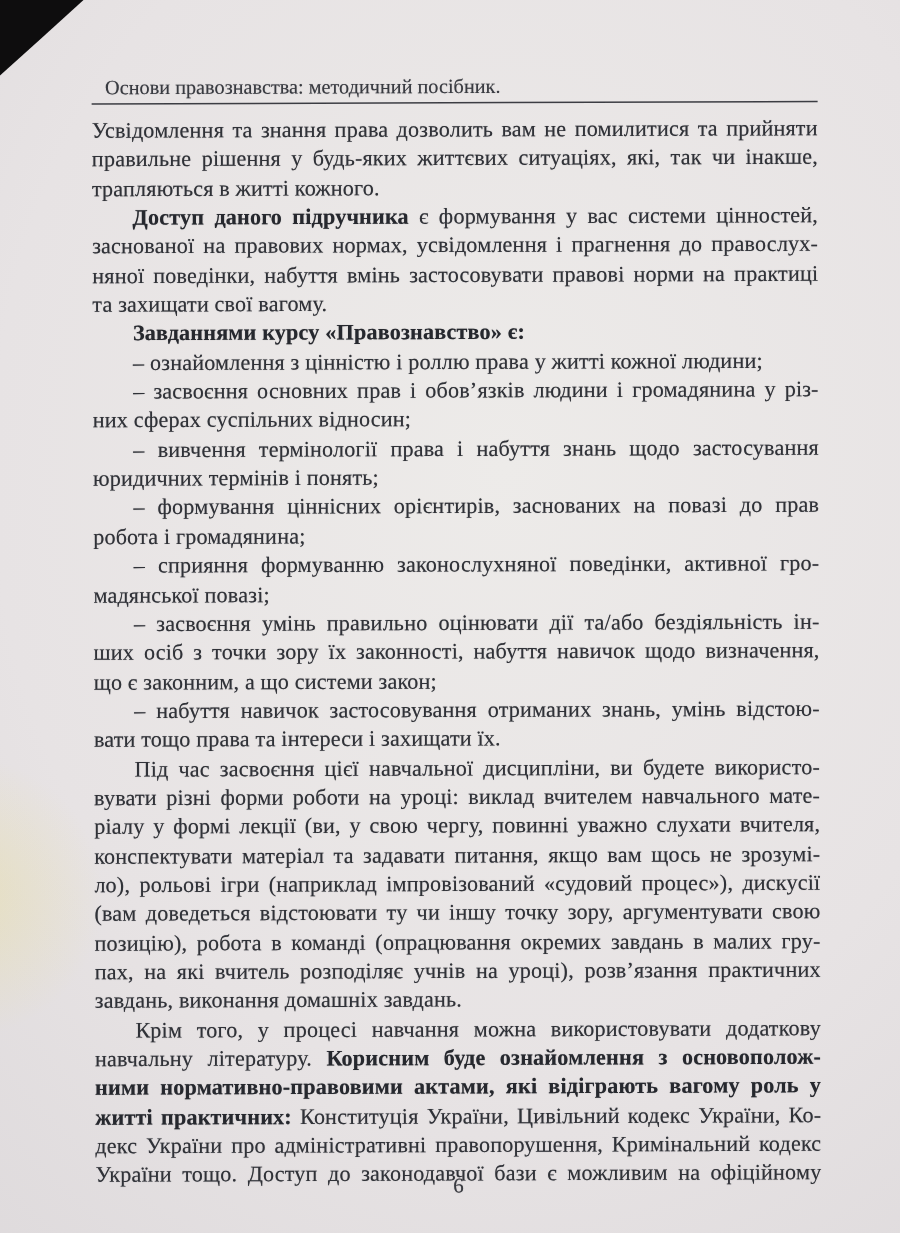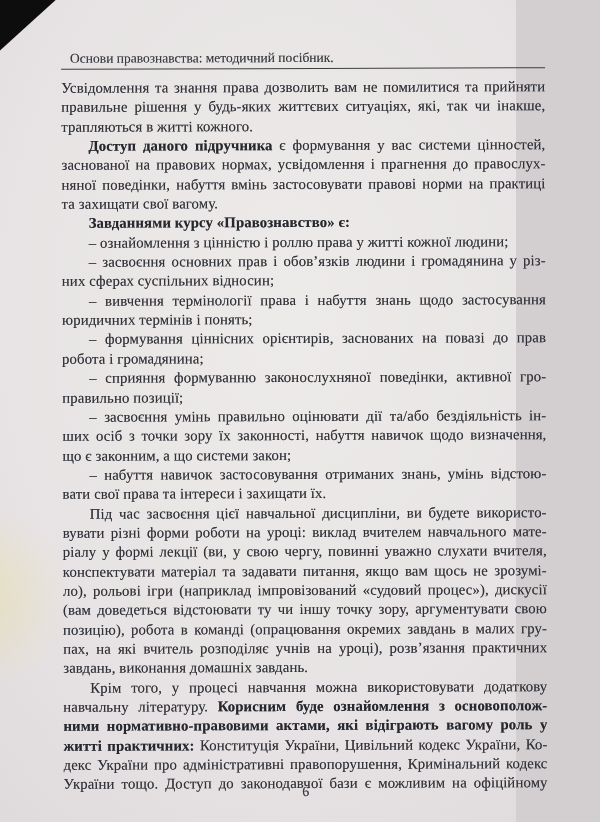--- a/index.html
+++ b/index.html
@@ -4,21 +4,21 @@
 <style>
   html, body { margin: 0; padding: 0; }
   body {
     width: 600px; height: 822px;
     overflow: hidden;
     background: #d3cfd1;
     font-family: "Liberation Serif", "DejaVu Serif", serif;
   }
   .photo {
     position: relative;
-    width: 516px; height: 822px;
+    width: 600px; height: 822px;
     background:
       radial-gradient(circle 130px at -25px 598px, rgba(233,222,148,0.45), rgba(233,222,148,0) 72%),
       radial-gradient(ellipse 135% 120% at 56% 38%, #edebe9 0%, #e7e3e4 42%, #ddd9db 72%, #ccc8cb 100%);
   }
   .corner-artifact {
     position: absolute; top: 0; left: 0;
     width: 58px; height: 56px;
     background: #0e0d0e;
     clip-path: polygon(0 0, 96% 0, 46% 47%, 0 90%);
   }
@@ -85,26 +85,26 @@
         <div class="line"><span>та захищати свої вагому.</span></div>
         <div class="line indent"><span class="bold">Завданнями курсу «Правознавство» є:</span></div>
         <div class="line indent"><span>– ознайомлення з цінністю і роллю права у житті кожної людини;</span></div>
         <div class="line indent just"><span>– засвоєння основних прав і обов’язків людини і громадянина у різ-</span></div>
         <div class="line"><span>них сферах суспільних відносин;</span></div>
         <div class="line indent just"><span>– вивчення термінології права і набуття знань щодо застосування</span></div>
         <div class="line"><span>юридичних термінів і понять;</span></div>
         <div class="line indent just"><span>– формування ціннісних орієнтирів, заснованих на повазі до прав</span></div>
         <div class="line"><span>робота і громадянина;</span></div>
         <div class="line indent just"><span>– сприяння формуванню законослухняної поведінки, активної гро-</span></div>
-        <div class="line"><span>правильно позиції;</span></div>
+        <div class="line"><span>мадянської повазі;</span></div>
         <div class="line indent just"><span>– засвоєння умінь правильно оцінювати дії та/або бездіяльність ін-</span></div>
         <div class="line just"><span>ших осіб з точки зору їх законності, набуття навичок щодо визначення,</span></div>
         <div class="line"><span>що є законним, а що системи закон;</span></div>
         <div class="line indent just"><span>– набуття навичок застосовування отриманих знань, умінь відстою-</span></div>
-        <div class="line"><span>вати свої права та інтереси і захищати їх.</span></div>
+        <div class="line"><span>вати тощо права та інтереси і захищати їх.</span></div>
         <div class="line indent just"><span>Під час засвоєння цієї навчальної дисципліни, ви будете використо-</span></div>
         <div class="line just"><span>вувати різні форми роботи на уроці: виклад вчителем навчального мате-</span></div>
         <div class="line just"><span>ріалу у формі лекції (ви, у свою чергу, повинні уважно слухати вчителя,</span></div>
         <div class="line just"><span>конспектувати матеріал та задавати питання, якщо вам щось не зрозумі-</span></div>
         <div class="line just"><span>ло), рольові ігри (наприклад імпровізований «судовий процес»), дискусії</span></div>
         <div class="line just"><span>(вам доведеться відстоювати ту чи іншу точку зору, аргументувати свою</span></div>
         <div class="line just"><span>позицію), робота в команді (опрацювання окремих завдань в малих гру-</span></div>
         <div class="line just"><span>пах, на які вчитель розподіляє учнів на уроці), розв’язання практичних</span></div>
         <div class="line"><span>завдань, виконання домашніх завдань.</span></div>
         <div class="line indent just"><span>Крім того, у процесі навчання можна використовувати додаткову</span></div>

